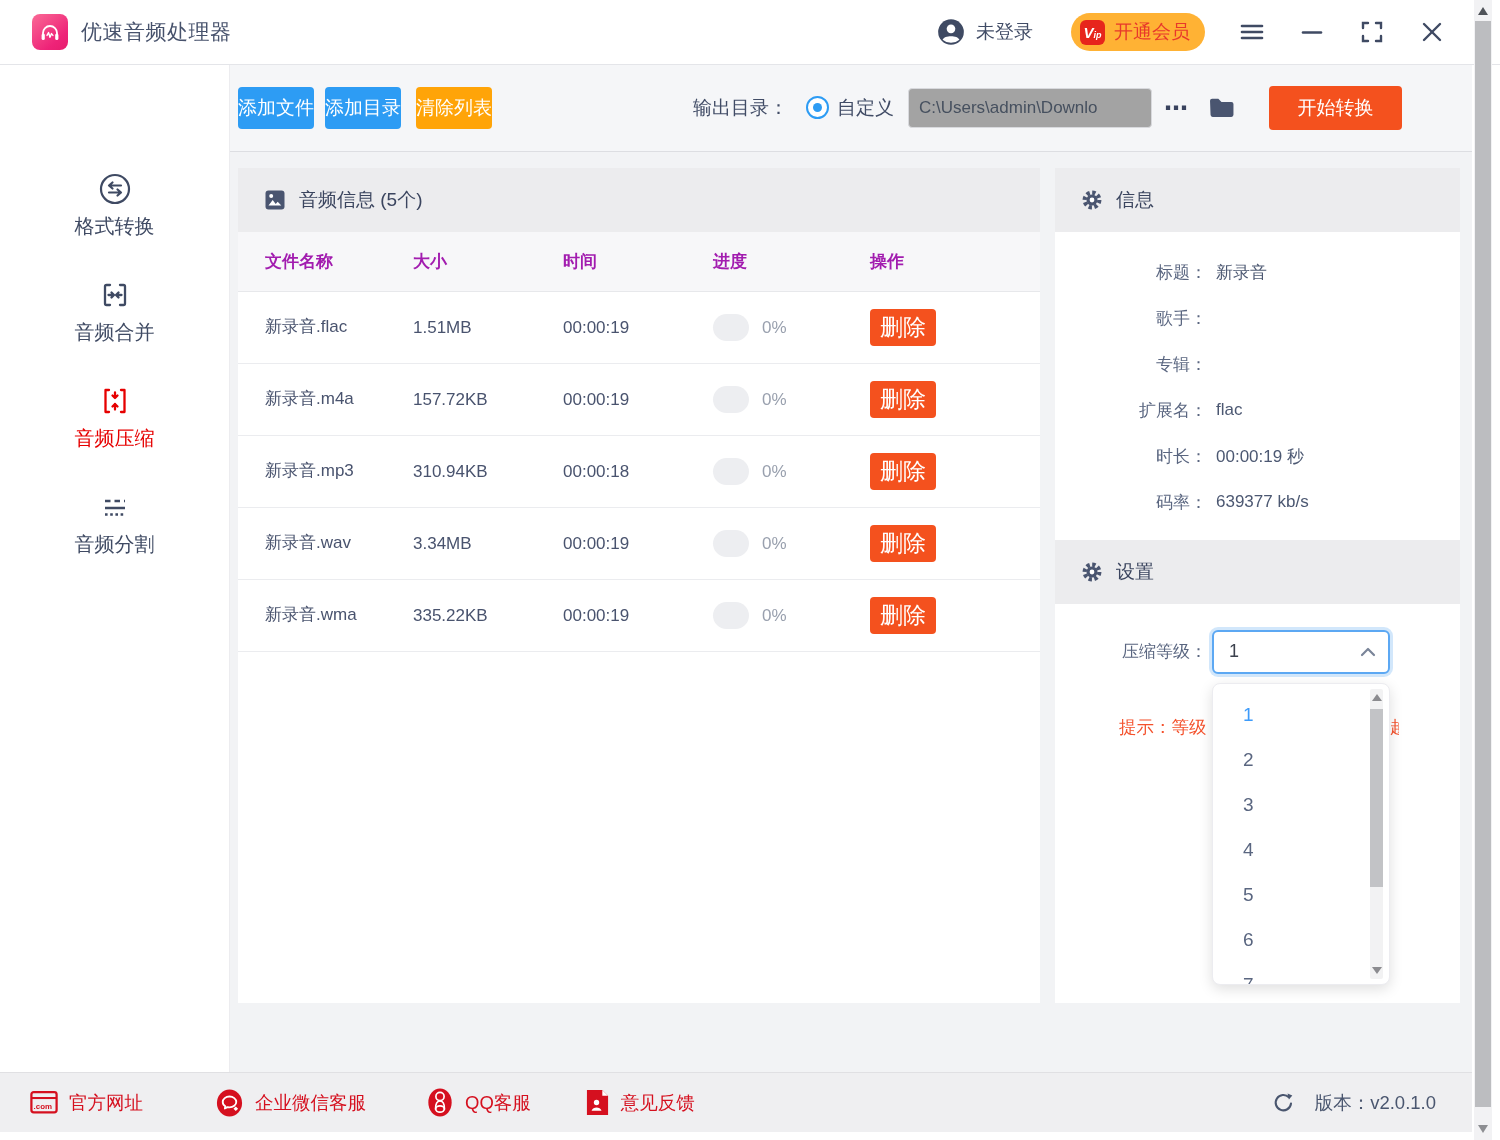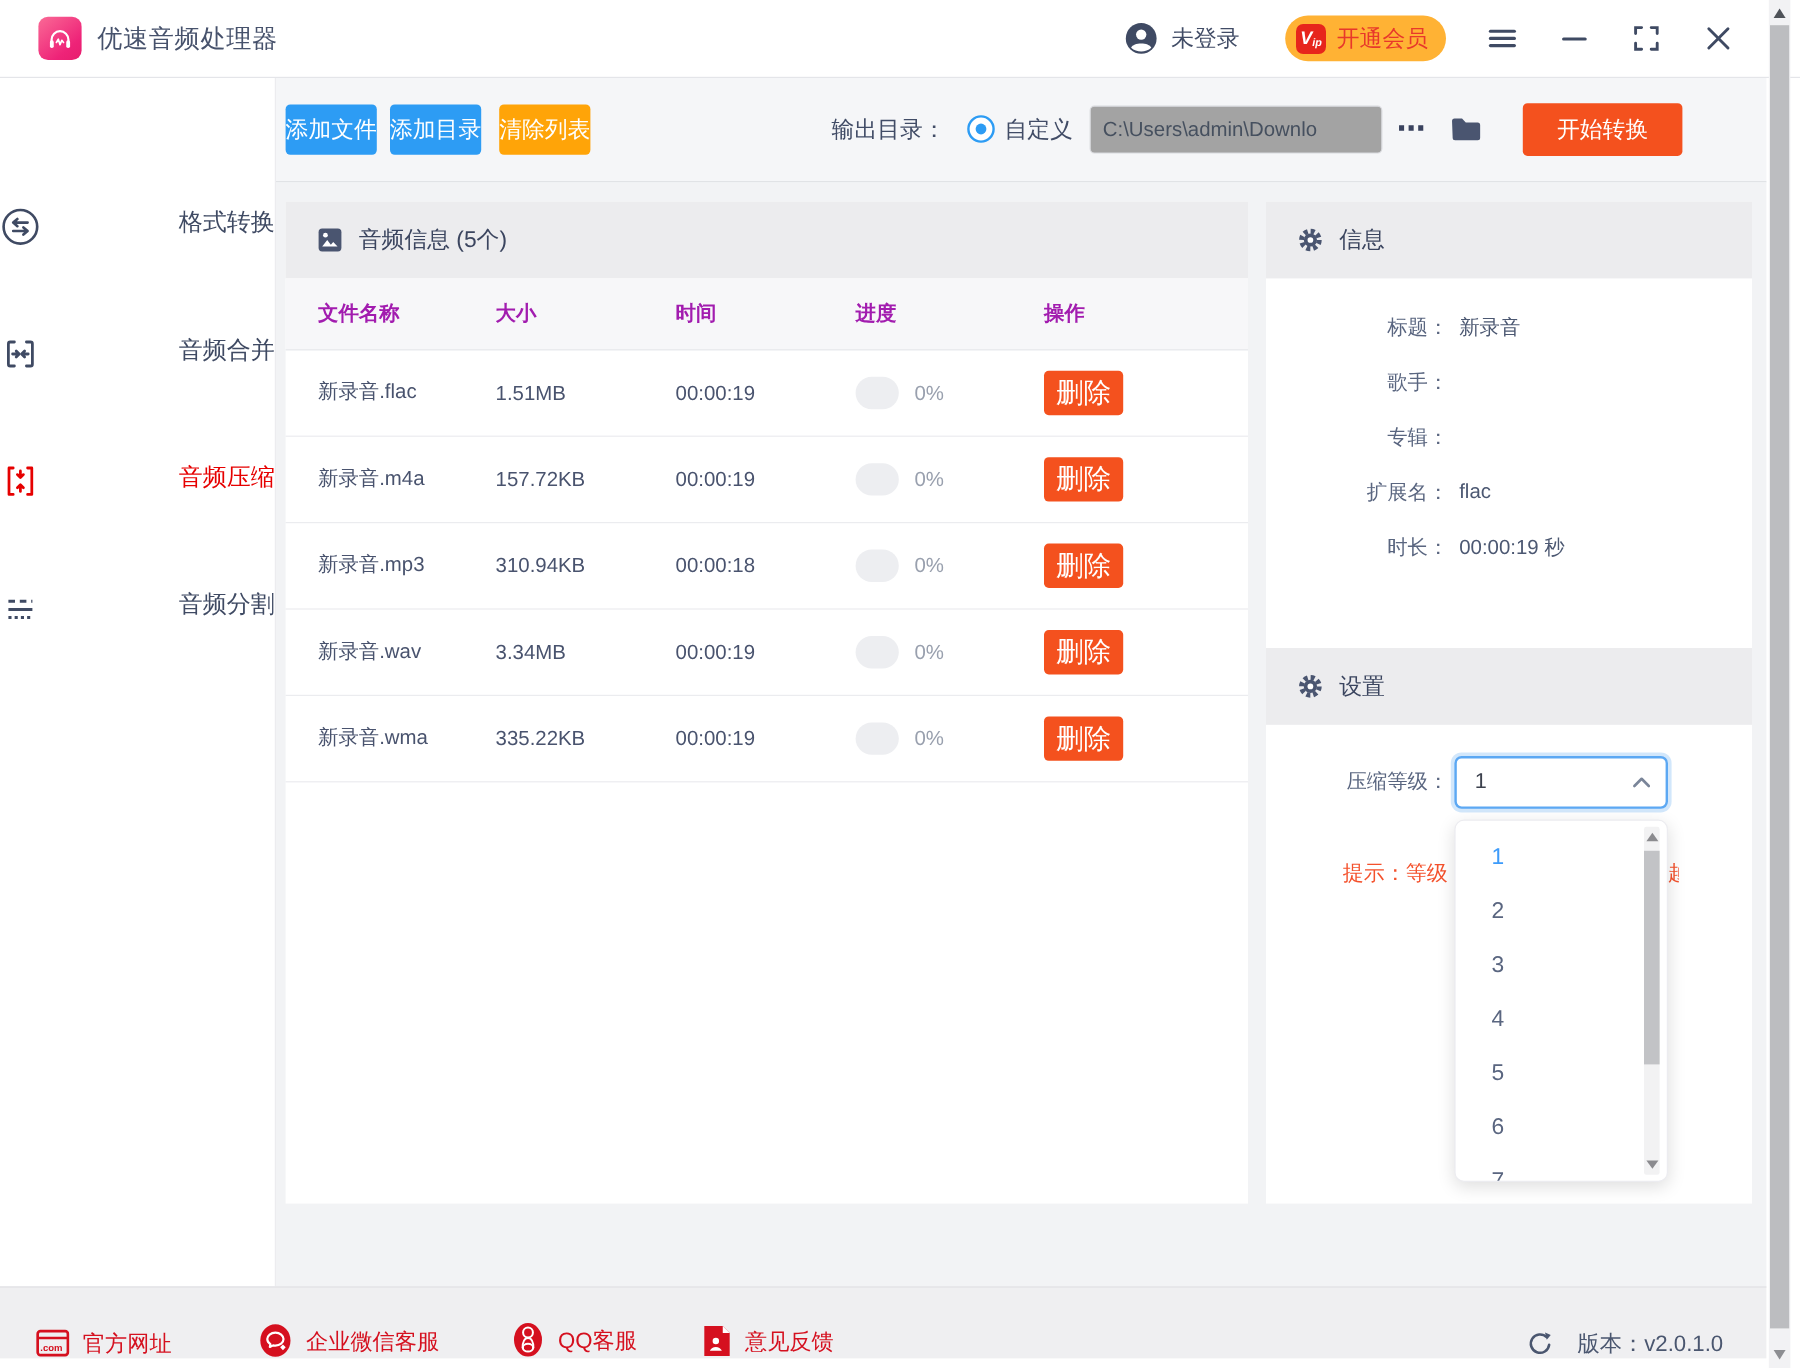--- a/index.html
+++ b/index.html
@@ -18,21 +18,21 @@
             align-items:center;padding:0 15px 0 9px;gap:9px;cursor:pointer}
   .vip-badge{width:25px;height:25px;border-radius:6px;background:#e7251c;color:#fff;
              display:flex;align-items:center;justify-content:center;font-weight:bold;font-style:italic}
   .vip-badge .v{font-size:15px}.vip-badge .ip{font-size:9px;margin-top:5px}
   .vip-label{color:#e8382b;font-size:19px;font-weight:500}
   .winbtn{width:26px;height:26px;margin-left:34px;display:flex;align-items:center;justify-content:center;cursor:pointer}
   .winbtn.last{margin-right:55px}
   
   .sidebar{position:absolute;left:0;top:64px;width:230px;height:1008px;background:#fff;
            border-right:1px solid #ececef;box-sizing:border-box;padding-top:108px}
-  .side-item{height:68px;margin-bottom:38px;display:flex;flex-direction:row;align-items:flex-start;
+  .side-item{height:68px;margin-bottom:38px;display:flex;flex-direction:column;align-items:center;
              justify-content:space-between;cursor:pointer}
   .side-item .lbl{font-size:20px;color:#3f4a63}
   .side-item.active .lbl{color:#e60000}
   
   .toolbar{position:absolute;left:230px;top:64px;width:1242px;height:88px;background:#f5f6f8;
            border-bottom:1px solid #dddee2;box-sizing:border-box;display:flex;align-items:center;
            padding:0 70px 0 8px}
   .tbtn{height:42px;border:none;border-radius:4px;color:#fff;font-size:19px;padding:0 0;
         margin-right:11px;cursor:pointer;font-family:inherit}
   .tbtn.blue{background:#2d9cf4}.tbtn.orange{background:#ffa408;margin-left:4px}
@@ -85,21 +85,21 @@
             padding-top:8px;overflow:hidden}
   .dd-item{height:45px;line-height:45px;padding-left:30px;font-size:19px;color:#5a6680;cursor:pointer}
   .dd-item.selected{color:#3d9bfa}
   .dd-sb{position:absolute;right:6px;top:5px;bottom:5px;width:13px;background:#f2f2f3;border-radius:2px;z-index:6}
   .tri{width:0;height:0;margin:0 auto;border-left:5px solid transparent;border-right:5px solid transparent}
   .dd-sb .up{position:absolute;top:5px;left:1.5px;border-bottom:7px solid #8b8b8f}
   .dd-sb .down{position:absolute;bottom:5px;left:1.5px;border-top:7px solid #8b8b8f}
   .dd-sb .thumb{position:absolute;left:0;right:0;top:20px;height:178px;background:#c2c3c6;cursor:grab}
   
   .footer{position:absolute;left:0;top:1072px;width:1472px;height:60px;background:#efeff1;
-          border-top:1px solid #e0e0e3;box-sizing:border-box;display:flex;align-items:flex-end;
+          border-top:1px solid #e0e0e3;box-sizing:border-box;display:flex;align-items:center;
           padding:0 30px}
   .flink{display:flex;align-items:center;gap:11px;font-size:18.5px;color:#d5101f;cursor:pointer}
   .flink.g1{margin-right:72px}.flink.g2{margin-right:60px}.flink.g3{margin-right:54px}
   .version{margin-left:auto;margin-right:6px;display:flex;align-items:center;gap:20px;font-size:18.5px;color:#4a566f}
   
   .vscroll{position:absolute;left:1474px;top:0;width:18px;height:1140px;background:#f2f2f4;z-index:9}
   .vscroll .up{position:absolute;top:7px;left:4px;border-left:5px solid transparent;border-right:5px solid transparent;border-bottom:8px solid #4f5359}
   .vscroll .down{position:absolute;bottom:7px;left:4px;border-left:5px solid transparent;border-right:5px solid transparent;border-top:8px solid #8d8e92}
   .vscroll .thumb{position:absolute;left:1px;right:1px;top:21px;height:1086px;background:#bcbdc0;cursor:grab}
 </style>
@@ -317,20 +317,24 @@
           <span class="ivalue"></span>
         </div>
       <div class="info-row">
           <span class="ilabel">扩展名：</span>
           <span class="ivalue">flac</span>
         </div>
       <div class="info-row">
           <span class="ilabel">时长：</span>
           <span class="ivalue">00:00:19 秒</span>
         </div>
+      <div class="info-row">
+          <span class="ilabel">码率：</span>
+          <span class="ivalue">639377 kb/s</span>
+        </div>
     </div>
 
     <div class="panel-head settings-head">
       <svg width="22" height="22" viewBox="0 0 24 24">
         <circle cx="12" cy="12" r="8" fill="none" stroke="#4a5570" stroke-width="4.6" stroke-dasharray="3.6 2.68"></circle>
         <circle cx="12" cy="12" r="6" fill="#4a5570"></circle>
           <circle cx="12" cy="12" r="2.6" fill="#fff"></circle>
       </svg>
       <span class="ptitle">设置</span>
     </div>

